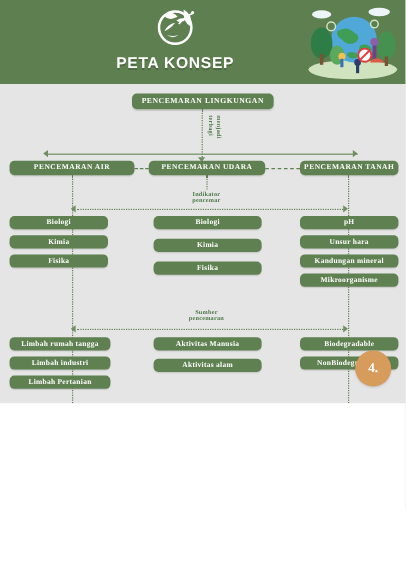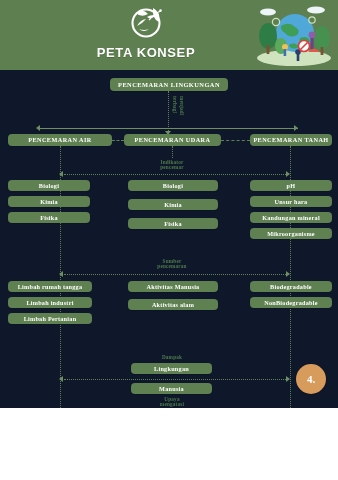--- a/index.html
+++ b/index.html
@@ -3,21 +3,21 @@
 <meta charset="utf-8">
 <style>
   html,body{margin:0;padding:0;}
   body{
     width:338px;height:480px;
     background:#ffffff;
     font-family:"Liberation Serif", serif;
     overflow:hidden;
     position:relative;
   }
-  .page{position:relative;width:338px;height:408px;background:#0f172a;overflow:hidden;}
+  .page{position:relative;width:338px;height:336px;background:#e5e5e5;overflow:hidden;}
 
   
   .header{
     position:absolute;left:0;top:0;width:338px;height:70px;
     background:#5e7f4f;
   }
   .logo-wrap{
     position:absolute;left:96px;top:4px;width:100px;height:62px;
     display:flex;flex-direction:column;align-items:center;justify-content:flex-start;
   }

